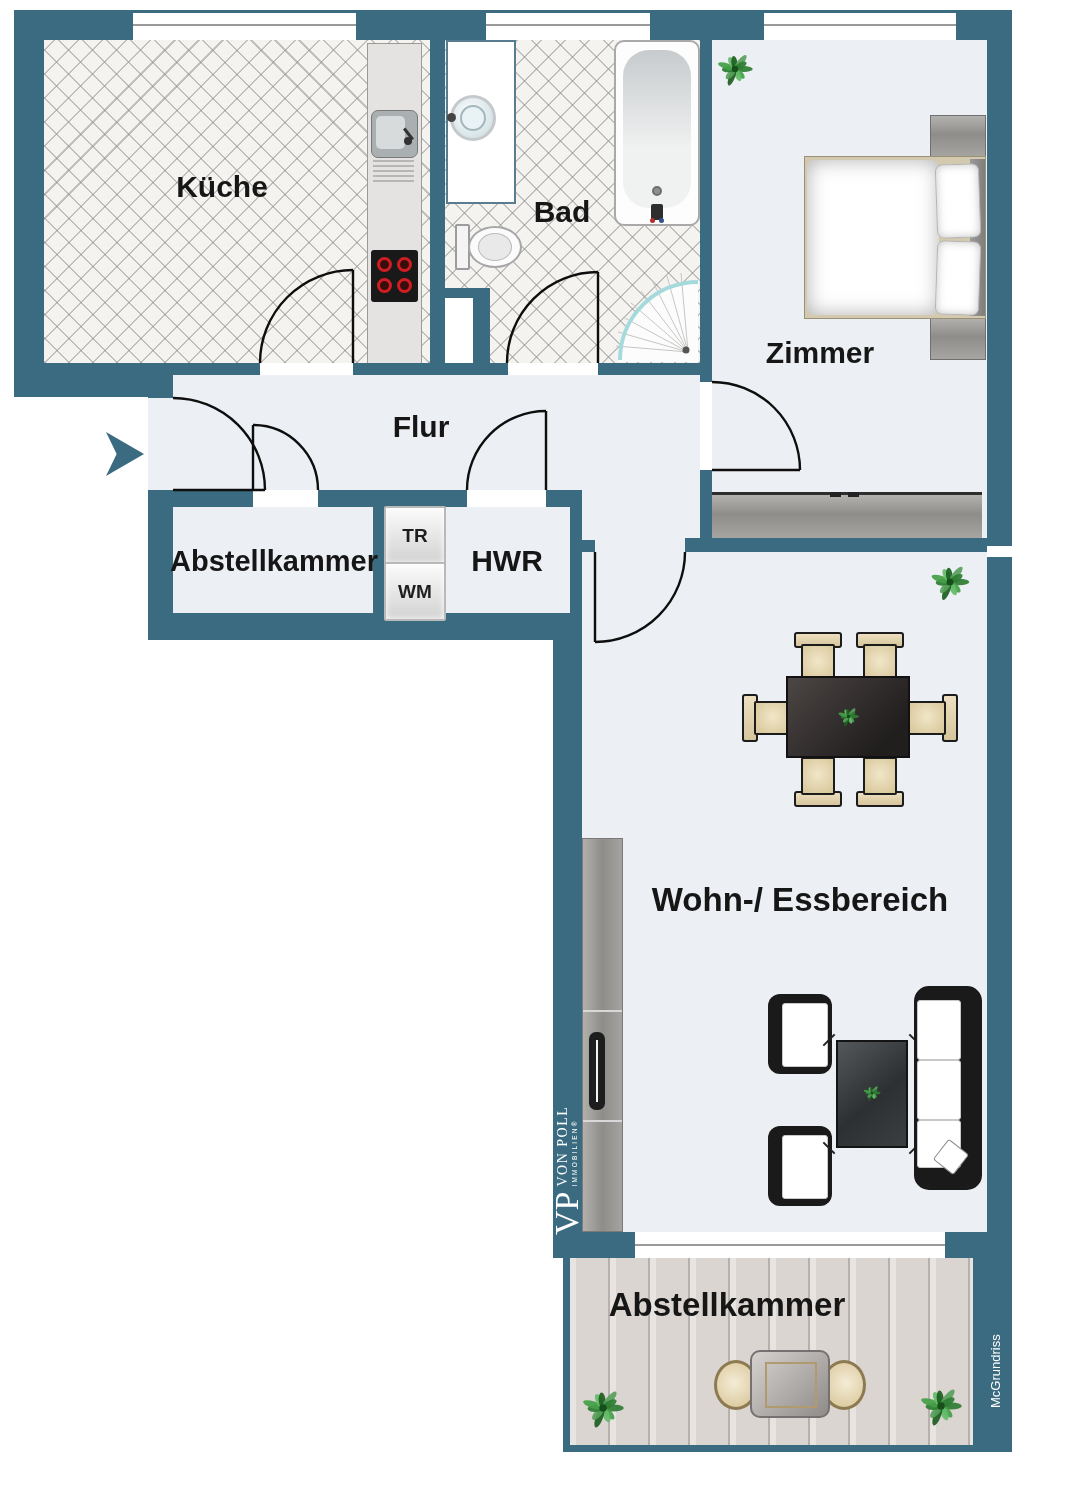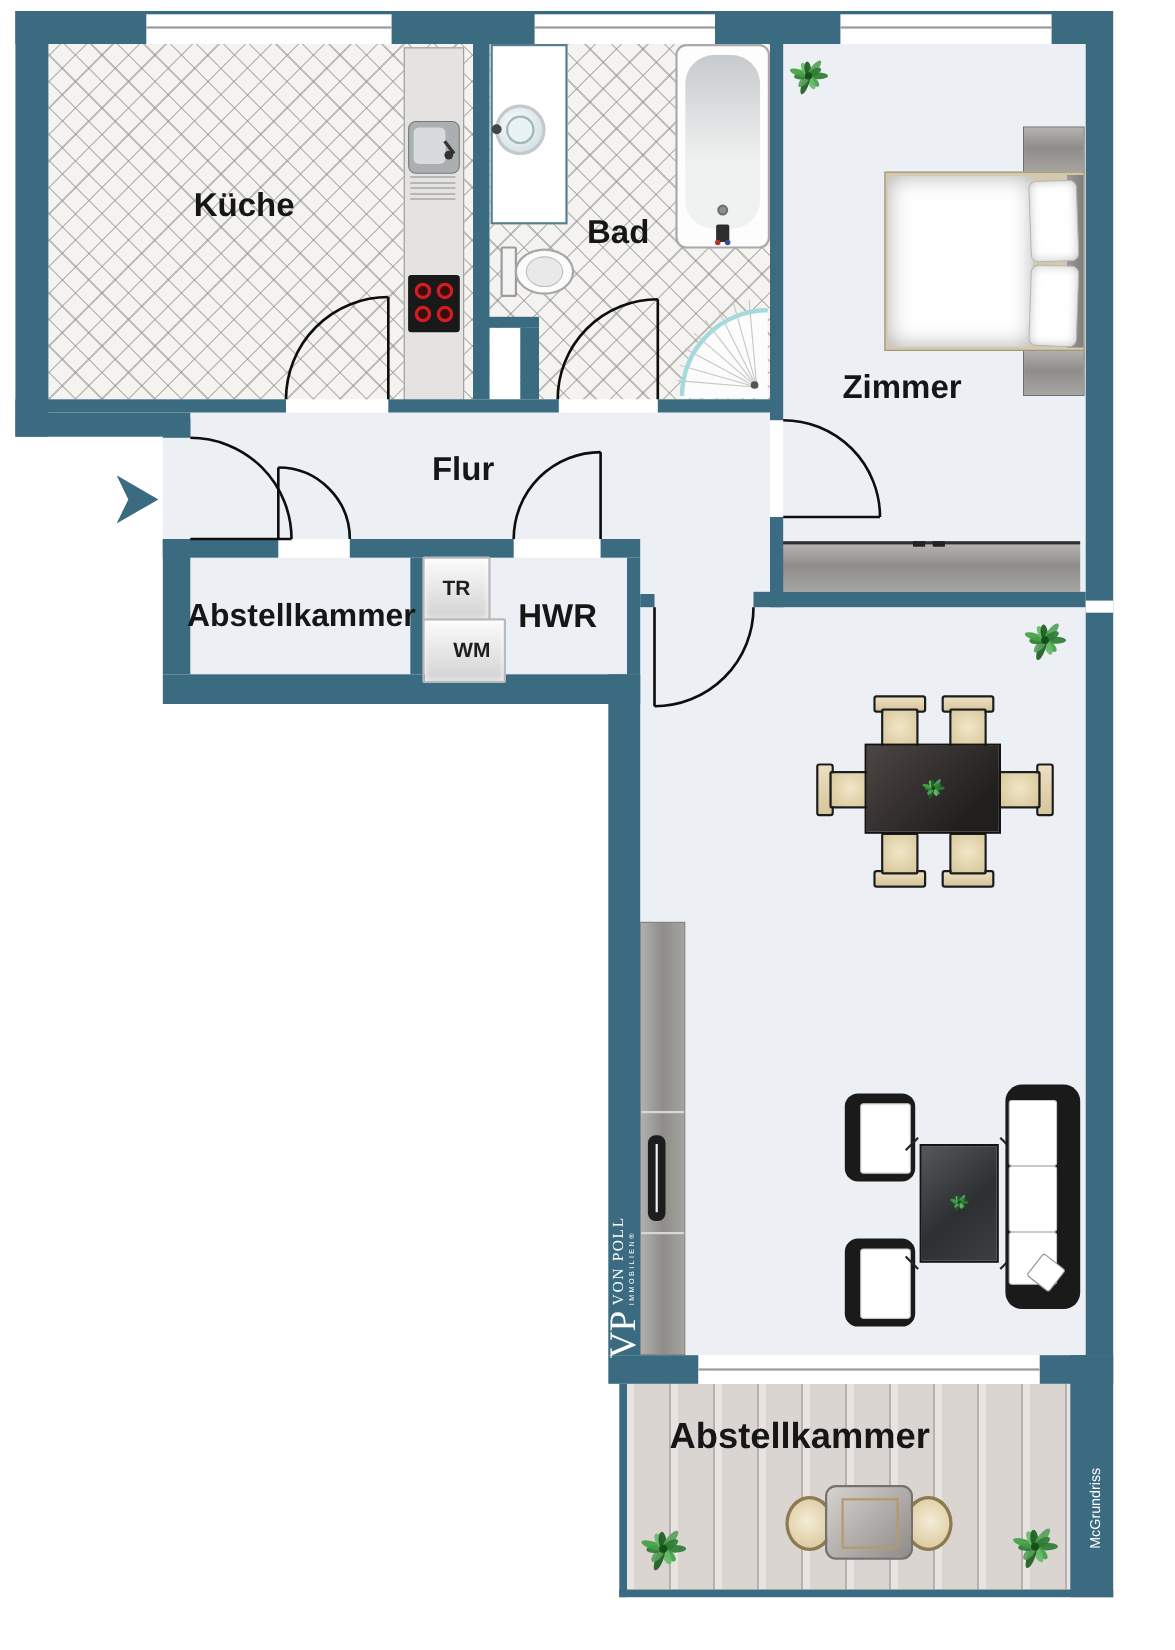--- a/index.html
+++ b/index.html
@@ -315,30 +315,31 @@
       <path d="M712,382 A88,88 0 0 1 800,470"></path>
         <line x1="712" y1="470" x2="800" y2="470"></line>
       <path d="M685,552 A90,90 0 0 1 595,642"></path>
         <line x1="595" y1="552" x2="595" y2="642"></line>
     </g>
   </svg>
 
   <div class="appliance" style="left:384px;top:506px;width:58px;height:55px;">
     <span>TR</span>
   </div>
-  <div class="appliance" style="left:384px;top:562px;width:58px;height:55px;padding-left:14px;">
+  <div class="appliance" style="left:384px;top:562px;width:58px;height:55px;">
     <span>WM</span>
   </div>
 
   <div class="room-label fs30" style="left:222px;top:187px;">Küche</div>
   <div class="room-label fs30" style="left:562px;top:212px;">Bad</div>
   <div class="room-label fs30" style="left:820px;top:353px;">Zimmer</div>
   <div class="room-label fs30" style="left:421px;top:427px;">Flur</div>
   <div class="room-label fs29" style="left:274px;top:561px;">Abstellkammer</div>
   <div class="room-label fs30" style="left:507px;top:561px;">HWR</div>
+  <div class="room-label fs33" style="left:800px;top:900px;">Wohn-/ Essbereich</div>
   <div class="room-label fs33" style="left:727px;top:1305px;">Abstellkammer</div>
 
   <div class="abs" style="left:106px;top:432px;width:38px;height:44px;background:var(--wall);
               clip-path:polygon(0 0, 100% 50%, 0 100%, 28% 50%);"></div>
 
   <div class="logo-wrap" style="left:552px;top:1075px;width:30px;height:160px;">
     <div class="logo-inner" style="width:160px;height:30px;transform:rotate(-90deg) translateX(-160px);">
       <span class="logo-vp">VP</span>
       <span class="logo-col">
         <span class="logo-name">VON POLL</span>

